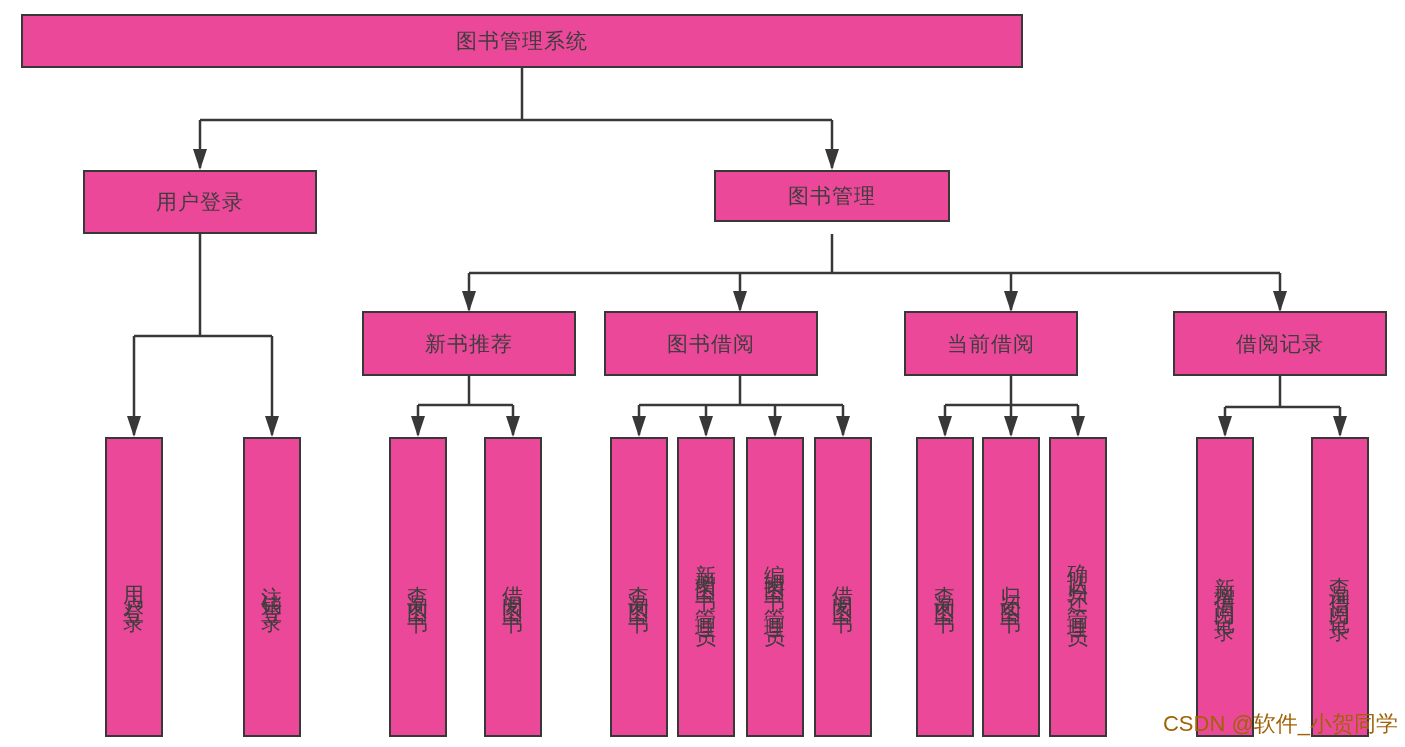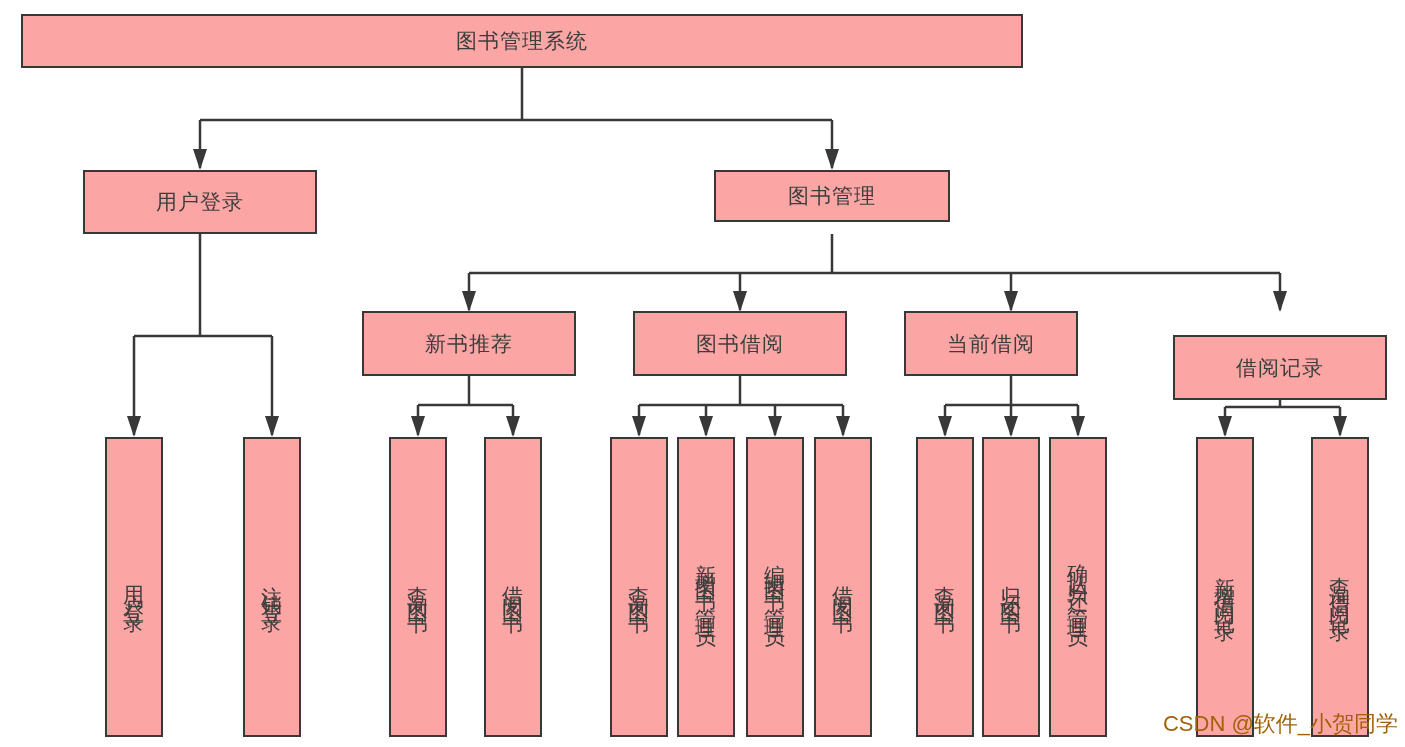--- a/index.html
+++ b/index.html
@@ -3,21 +3,21 @@
 <meta charset="utf-8">
 <style>
   html,body{margin:0;padding:0;}
   body{
     width:1405px;height:747px;position:relative;overflow:hidden;
     background:#ffffff;
     font-family:"Liberation Sans","DejaVu Sans",sans-serif;
   }
   .node{
     position:absolute;box-sizing:border-box;
-    background:#fca5a5;border:2px solid #383838;
+    background:#ec4899;border:2px solid #383838;
     display:flex;align-items:center;justify-content:center;
     color:#3d3d3d;z-index:2;
   }
   .h-node{font-size:21px;letter-spacing:1px;white-space:nowrap;}
   .v-node{
     writing-mode:vertical-rl;text-orientation:mixed;
     font-size:21px;letter-spacing:9px;line-height:1.1;
   }
   #connectors{position:absolute;left:0;top:0;z-index:1;}
   #connectors path{stroke:#383838;stroke-width:2.5;fill:none;}
@@ -65,23 +65,23 @@
   <polygon points="1218,416 1232,416 1225,437"></polygon>
   <polygon points="1333,416 1347,416 1340,437"></polygon>
 </svg>
 
 <div class="node h-node" style="left:21px;top:14px;width:1002px;height:54px;">图书管理系统</div>
 
 <div class="node h-node" style="left:83px;top:170px;width:234px;height:64px;">用户登录</div>
 <div class="node h-node" style="left:714px;top:170px;width:236px;height:52px;">图书管理</div>
 
 <div class="node h-node" style="left:362px;top:311px;width:214px;height:65px;">新书推荐</div>
-<div class="node h-node" style="left:633px;top:311px;width:214px;height:65px;">图书借阅</div>
+<div class="node h-node" style="left:604px;top:311px;width:214px;height:65px;">图书借阅</div>
 <div class="node h-node" style="left:904px;top:311px;width:174px;height:65px;">当前借阅</div>
-<div class="node h-node" style="left:1173px;top:311px;width:214px;height:65px;margin-top:24px;">借阅记录</div>
+<div class="node h-node" style="left:1173px;top:311px;width:214px;height:65px;">借阅记录</div>
 
 <div class="node v-node" style="left:105px;top:437px;width:58px;height:300px;">用户登录</div>
 <div class="node v-node" style="left:243px;top:437px;width:58px;height:300px;">注销登录</div>
 
 <div class="node v-node" style="left:389px;top:437px;width:58px;height:300px;">查询图书</div>
 <div class="node v-node" style="left:484px;top:437px;width:58px;height:300px;">借阅图书</div>
 
 <div class="node v-node" style="left:610px;top:437px;width:58px;height:300px;">查询图书</div>
 <div class="node v-node" style="left:677px;top:437px;width:58px;height:300px;">新增图书（管理员）</div>
 <div class="node v-node" style="left:746px;top:437px;width:58px;height:300px;">编辑图书（管理员）</div>

